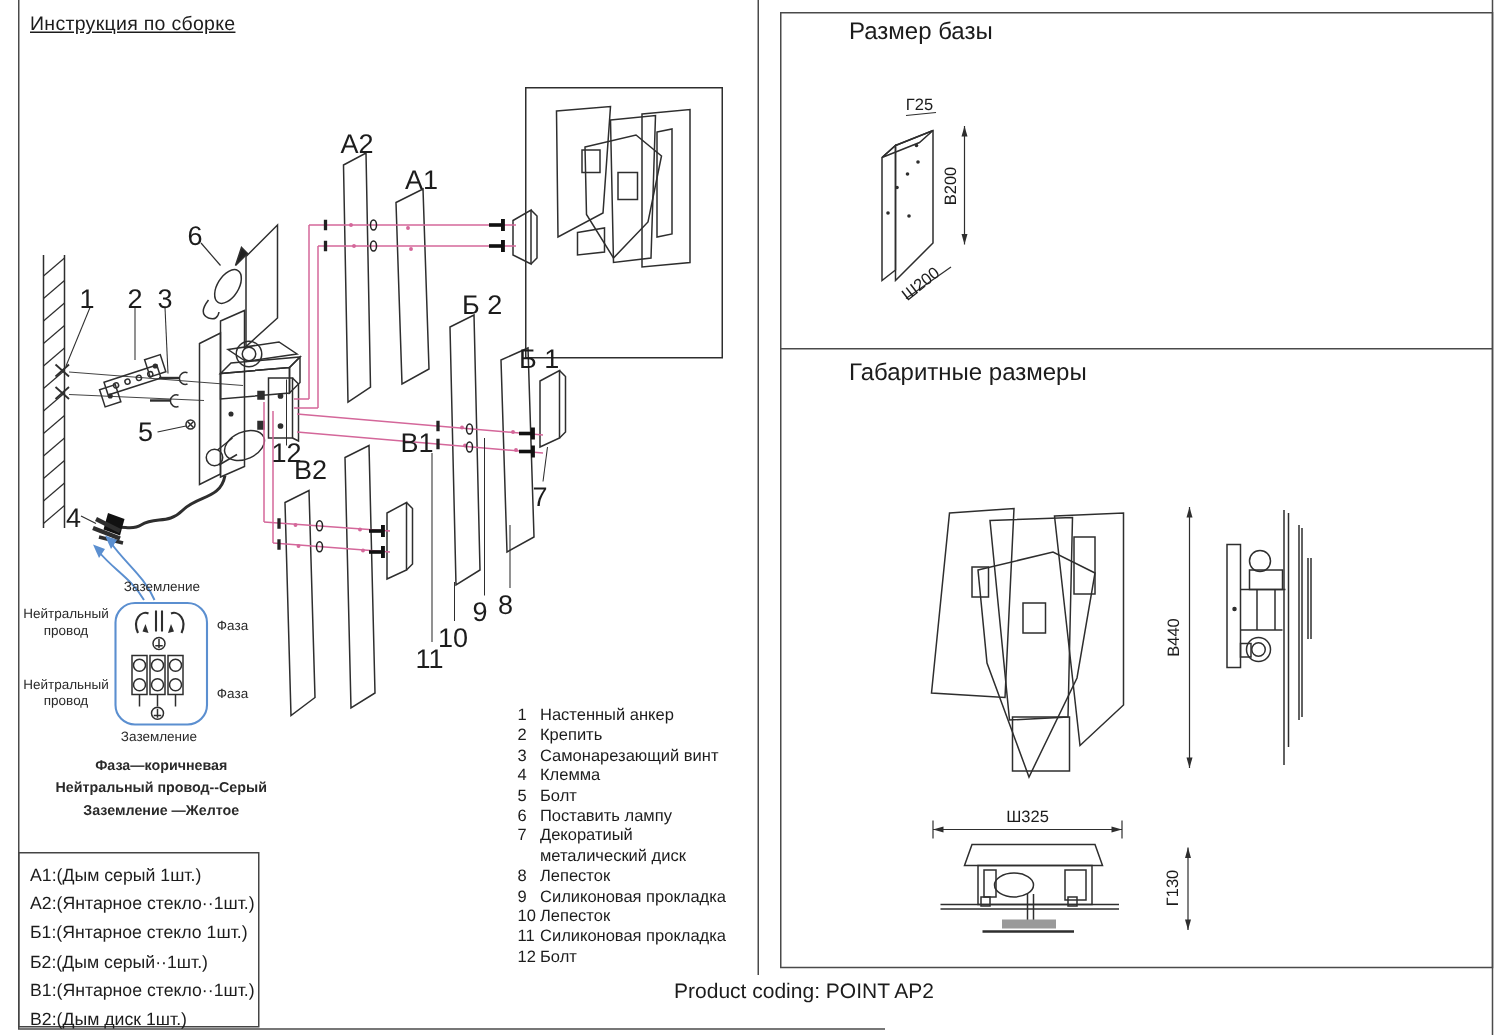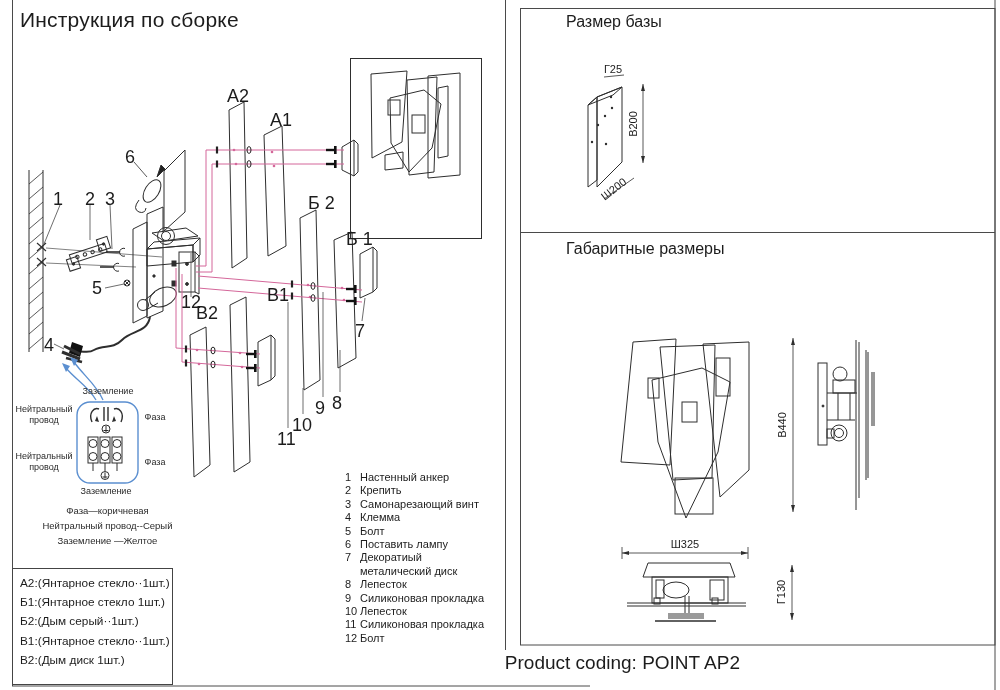--- a/index.html
+++ b/index.html
@@ -1,31 +1,31 @@
 <!DOCTYPE html>
 <html><head>
 <meta charset="utf-8">
 <style>
   html,body{margin:0;padding:0;background:#fff;}
   #page{position:relative;width:1000px;height:690px;background:#ffffff;overflow:hidden;
         font-family:"Liberation Sans",sans-serif;color:#1c1c1c;}
   .abs{position:absolute;}
   svg{position:absolute;left:0;top:0;}
-  .title-main{font-size:21px;letter-spacing:.2px;}
+  .title-main{font-size:13px;letter-spacing:.2px;text-decoration:underline;}
   .title-sec{font-size:16px;margin-left:34px;}
   .co{position:absolute;font-size:18px;}
   .wlabel{position:absolute;font-size:9px;line-height:10.5px;text-align:center;color:#2a2a2a;}
   .legend{position:absolute;font-size:9.5px;line-height:15px;text-align:center;color:#2a2a2a;}
   .plist{position:absolute;font-size:11px;line-height:13.4px;}
   .plrow{display:flex;}
   .plrow .n{width:15px;flex:0 0 15px;}
   .plrow .l{white-space:pre-line;}
   .vbox{position:absolute;left:12px;top:568px;width:161px;height:117px;border:1px solid #444;
         box-sizing:border-box;padding:5px 0 0 7px;font-size:11.8px;line-height:19.2px;}
-  .footer{position:absolute;left:300px;top:652px;width:440px;text-align:right;font-size:19px;}
+  .footer{position:absolute;left:316px;top:652px;width:440px;text-align:center;font-size:14px;}
 </style>
 </head>
 <body>
 
 <div id="page">
 
 <svg width="1000" height="690" viewBox="0 0 1000 690">
   <g stroke="#4a4a4a" stroke-width="1" fill="none">
     <line x1="12.5" y1="0" x2="12.5" y2="686"></line>
     <line x1="505.5" y1="0" x2="505.5" y2="650"></line>
@@ -396,21 +396,21 @@
   <div class="co" style="left:292px;top:415px;">10</div>
   <div class="co" style="left:277px;top:429px;">11</div>
 
   <div class="wlabel" style="left:72px;top:386px;width:72px;">Заземление</div>
   <div class="wlabel" style="left:14px;top:404px;width:60px;">Нейтральный провод</div>
   <div class="wlabel" style="left:139px;top:412px;width:32px;">Фаза</div>
   <div class="wlabel" style="left:14px;top:451px;width:60px;">Нейтральный провод</div>
   <div class="wlabel" style="left:139px;top:457px;width:32px;">Фаза</div>
   <div class="wlabel" style="left:70px;top:486px;width:72px;">Заземление</div>
 
-  <div class="legend" style="left:20px;top:503px;width:175px;">
+  <div class="legend" style="left:20px;top:503px;width:175px;font-weight:bold;">
     <div>Фаза—коричневая</div>
     <div>Нейтральный провод--Серый</div>
     <div>Заземление —Желтое</div>
   </div>
 
   <div class="plist" style="left:345px;top:471px;">
     <div class="plrow">
         <span class="n">1</span>
         <span class="l">Настенный анкер</span>
       </div>
@@ -455,20 +455,21 @@
         <span class="n">11</span>
         <span class="l">Силиконовая прокладка</span>
       </div>
     <div class="plrow">
         <span class="n">12</span>
         <span class="l">Болт</span>
       </div>
   </div>
 
   <div class="vbox">
+    <div>A1:(Дым серый 1шт.)</div>
     <div>A2:(Янтарное стекло··1шт.)</div>
     <div>Б1:(Янтарное стекло 1шт.)</div>
     <div>Б2:(Дым серый··1шт.)</div>
     <div>B1:(Янтарное стекло··1шт.)</div>
     <div>B2:(Дым диск 1шт.)</div>
   </div>
 
   <div class="abs title-sec" style="left:532px;top:13px;">Размер базы</div>
   <div class="abs title-sec" style="left:532px;top:240px;">Габаритные размеры</div>
 

